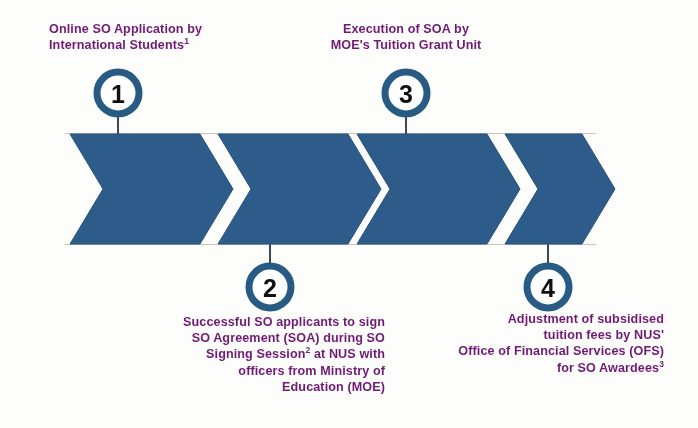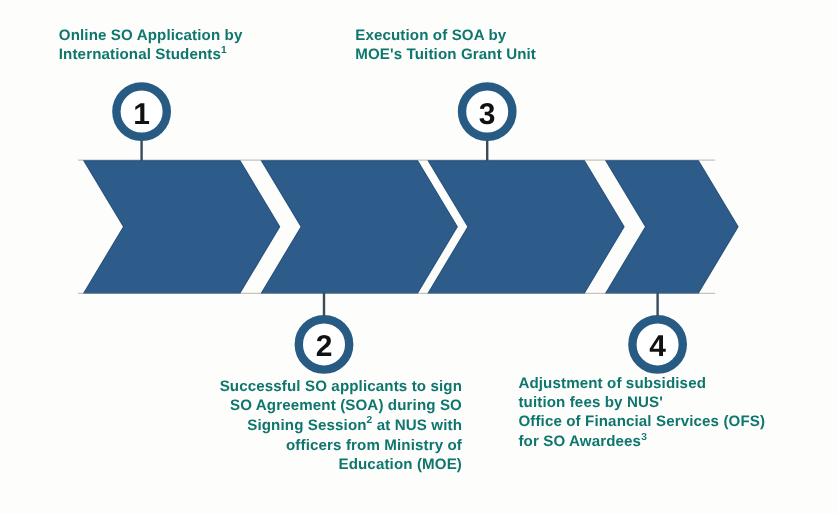--- a/index.html
+++ b/index.html
@@ -28,46 +28,47 @@
     width: 698px;
     height: 428px;
     display: block;
   }
   .caption {
     position: absolute;
     font-family: "Liberation Sans", sans-serif;
     font-weight: bold;
     font-size: 12.6px;
     line-height: 16.2px;
-    color: #0f766e;
+    color: #701a75;
     letter-spacing: 0.1px;
     white-space: pre-line;
   }
   .cap-1 {
     left: 49px;
     top: 21px;
     width: 270px;
     text-align: left;
   }
   .cap-3 {
     left: 296px;
     top: 21px;
     width: 220px;
+    text-align: center;
   }
   .cap-2 {
     left: 155px;
     top: 314px;
     width: 230px;
     text-align: right;
   }
   .cap-4 {
     left: 432px;
     top: 311px;
     width: 232px;
-    text-align: left;
+    text-align: right;
   }
   .caption sup {
     font-size: 8.5px;
     vertical-align: super;
     line-height: 0;
   }
   .badge-num {
     font-family: "Liberation Sans", sans-serif;
     font-weight: bold;
     font-size: 25px;

